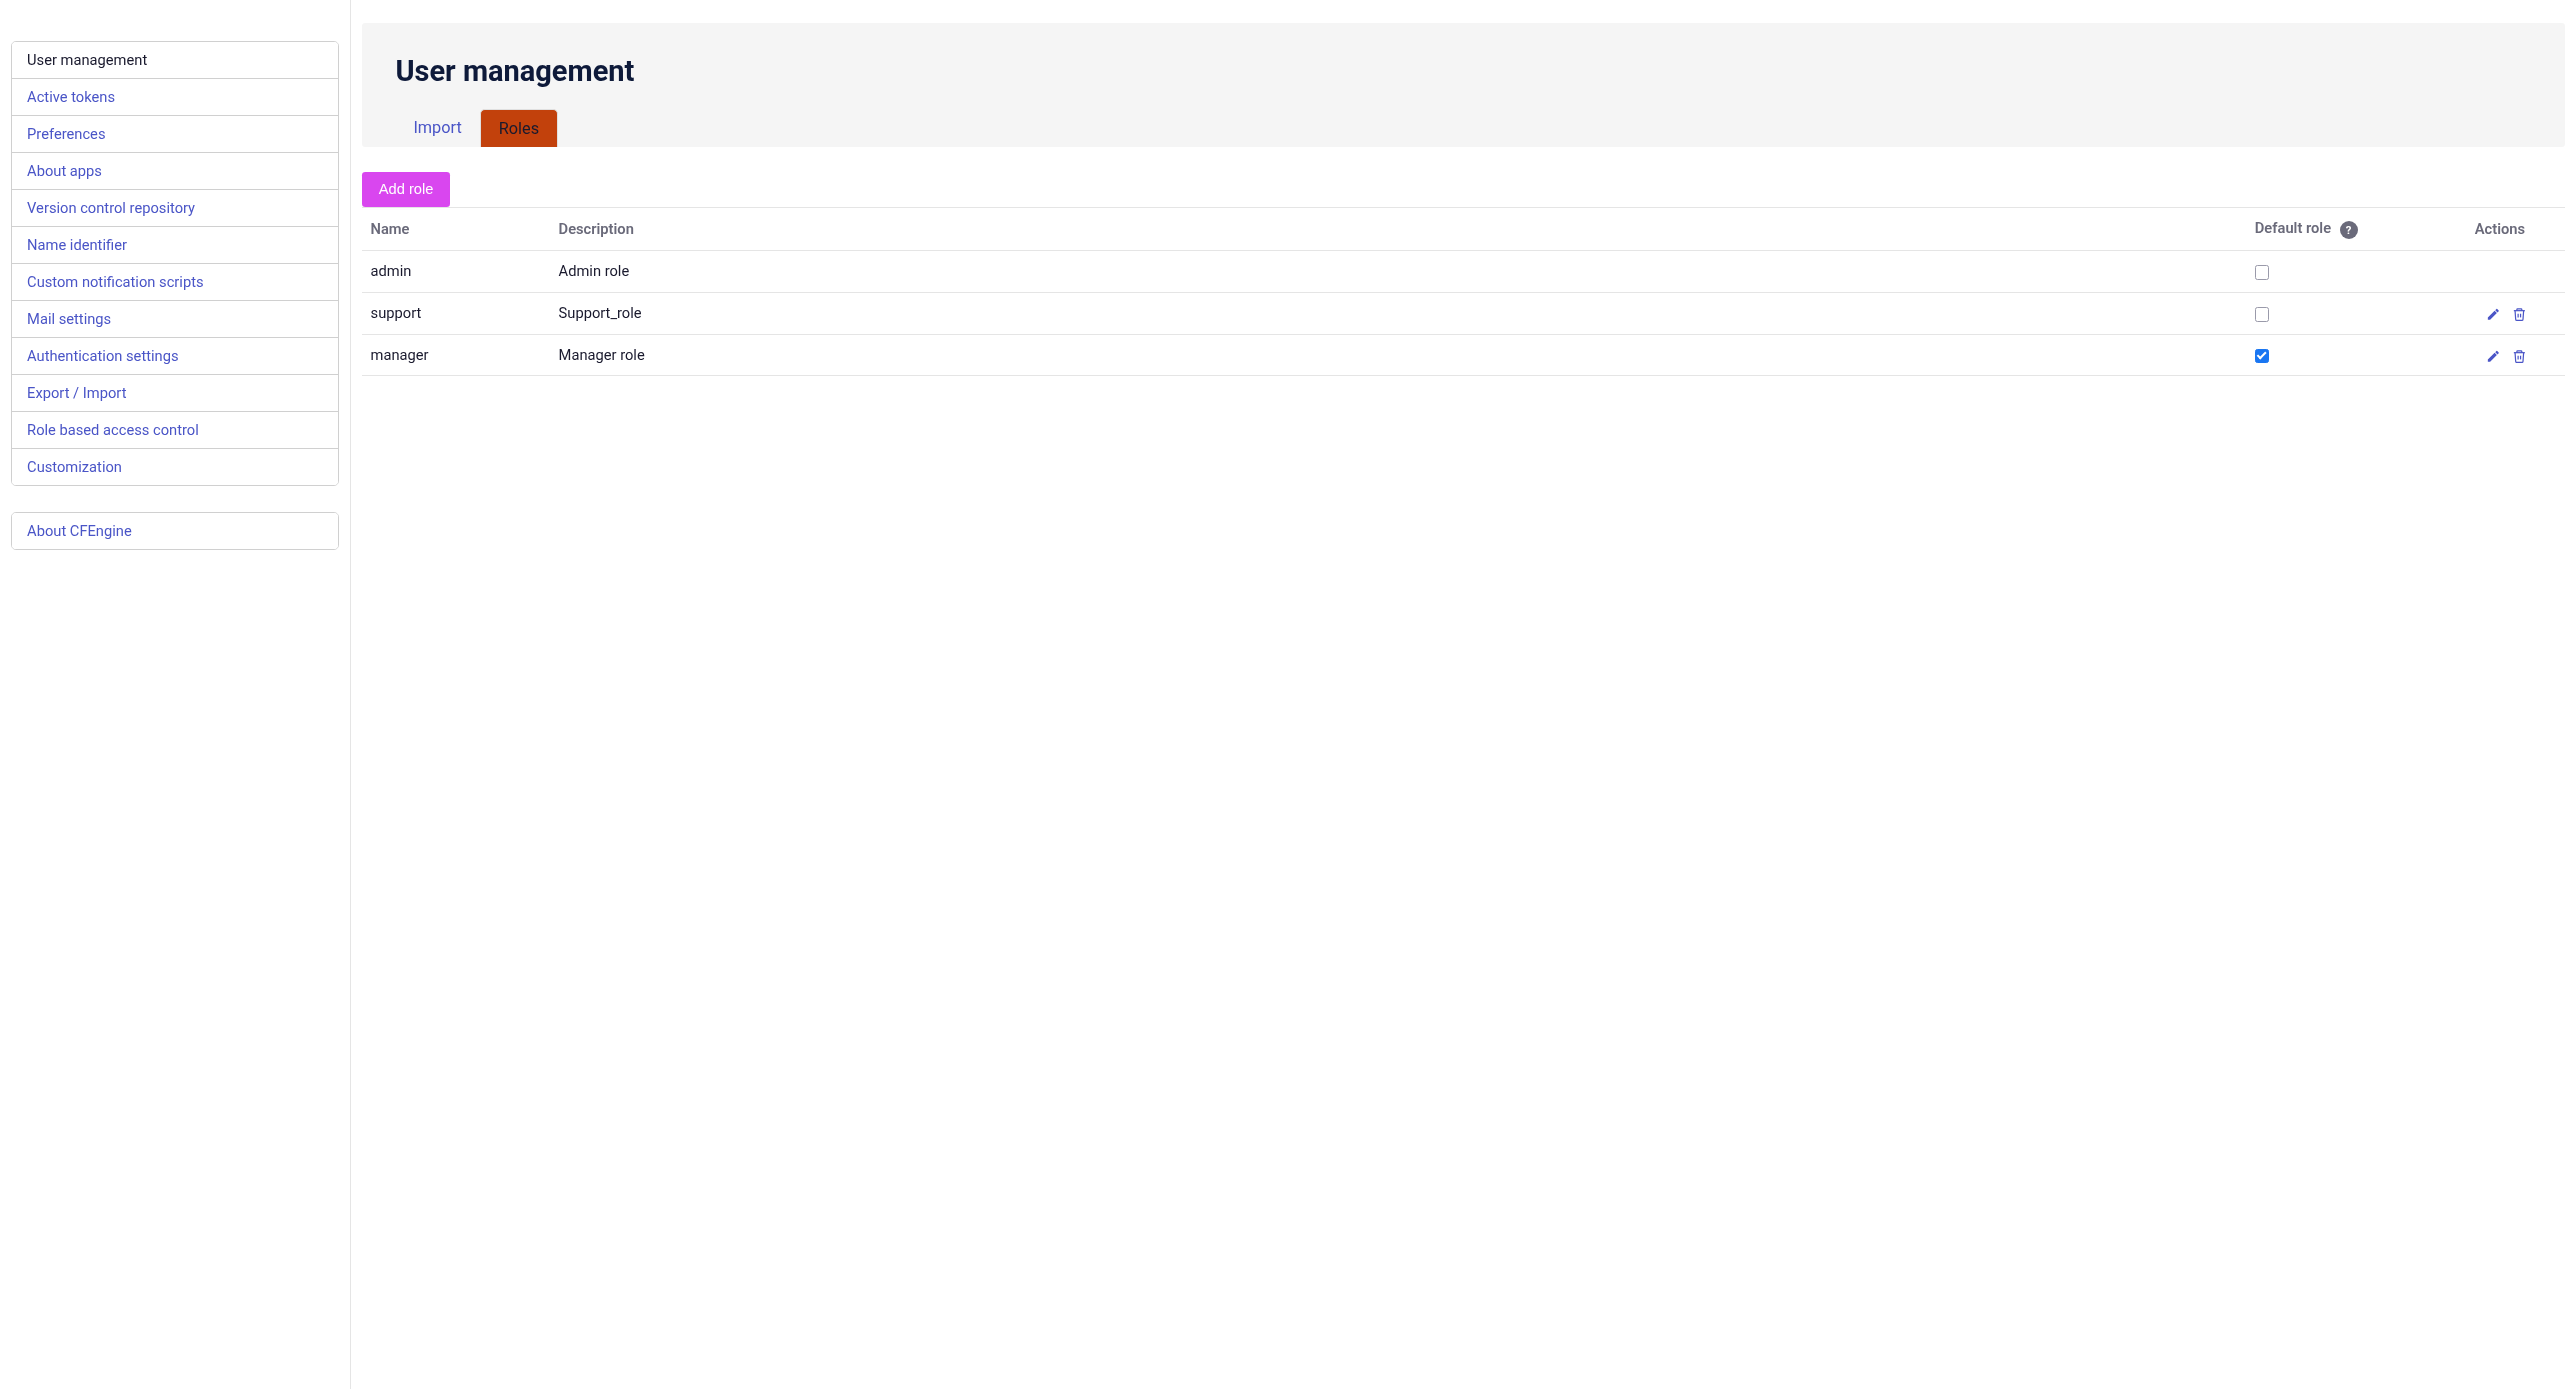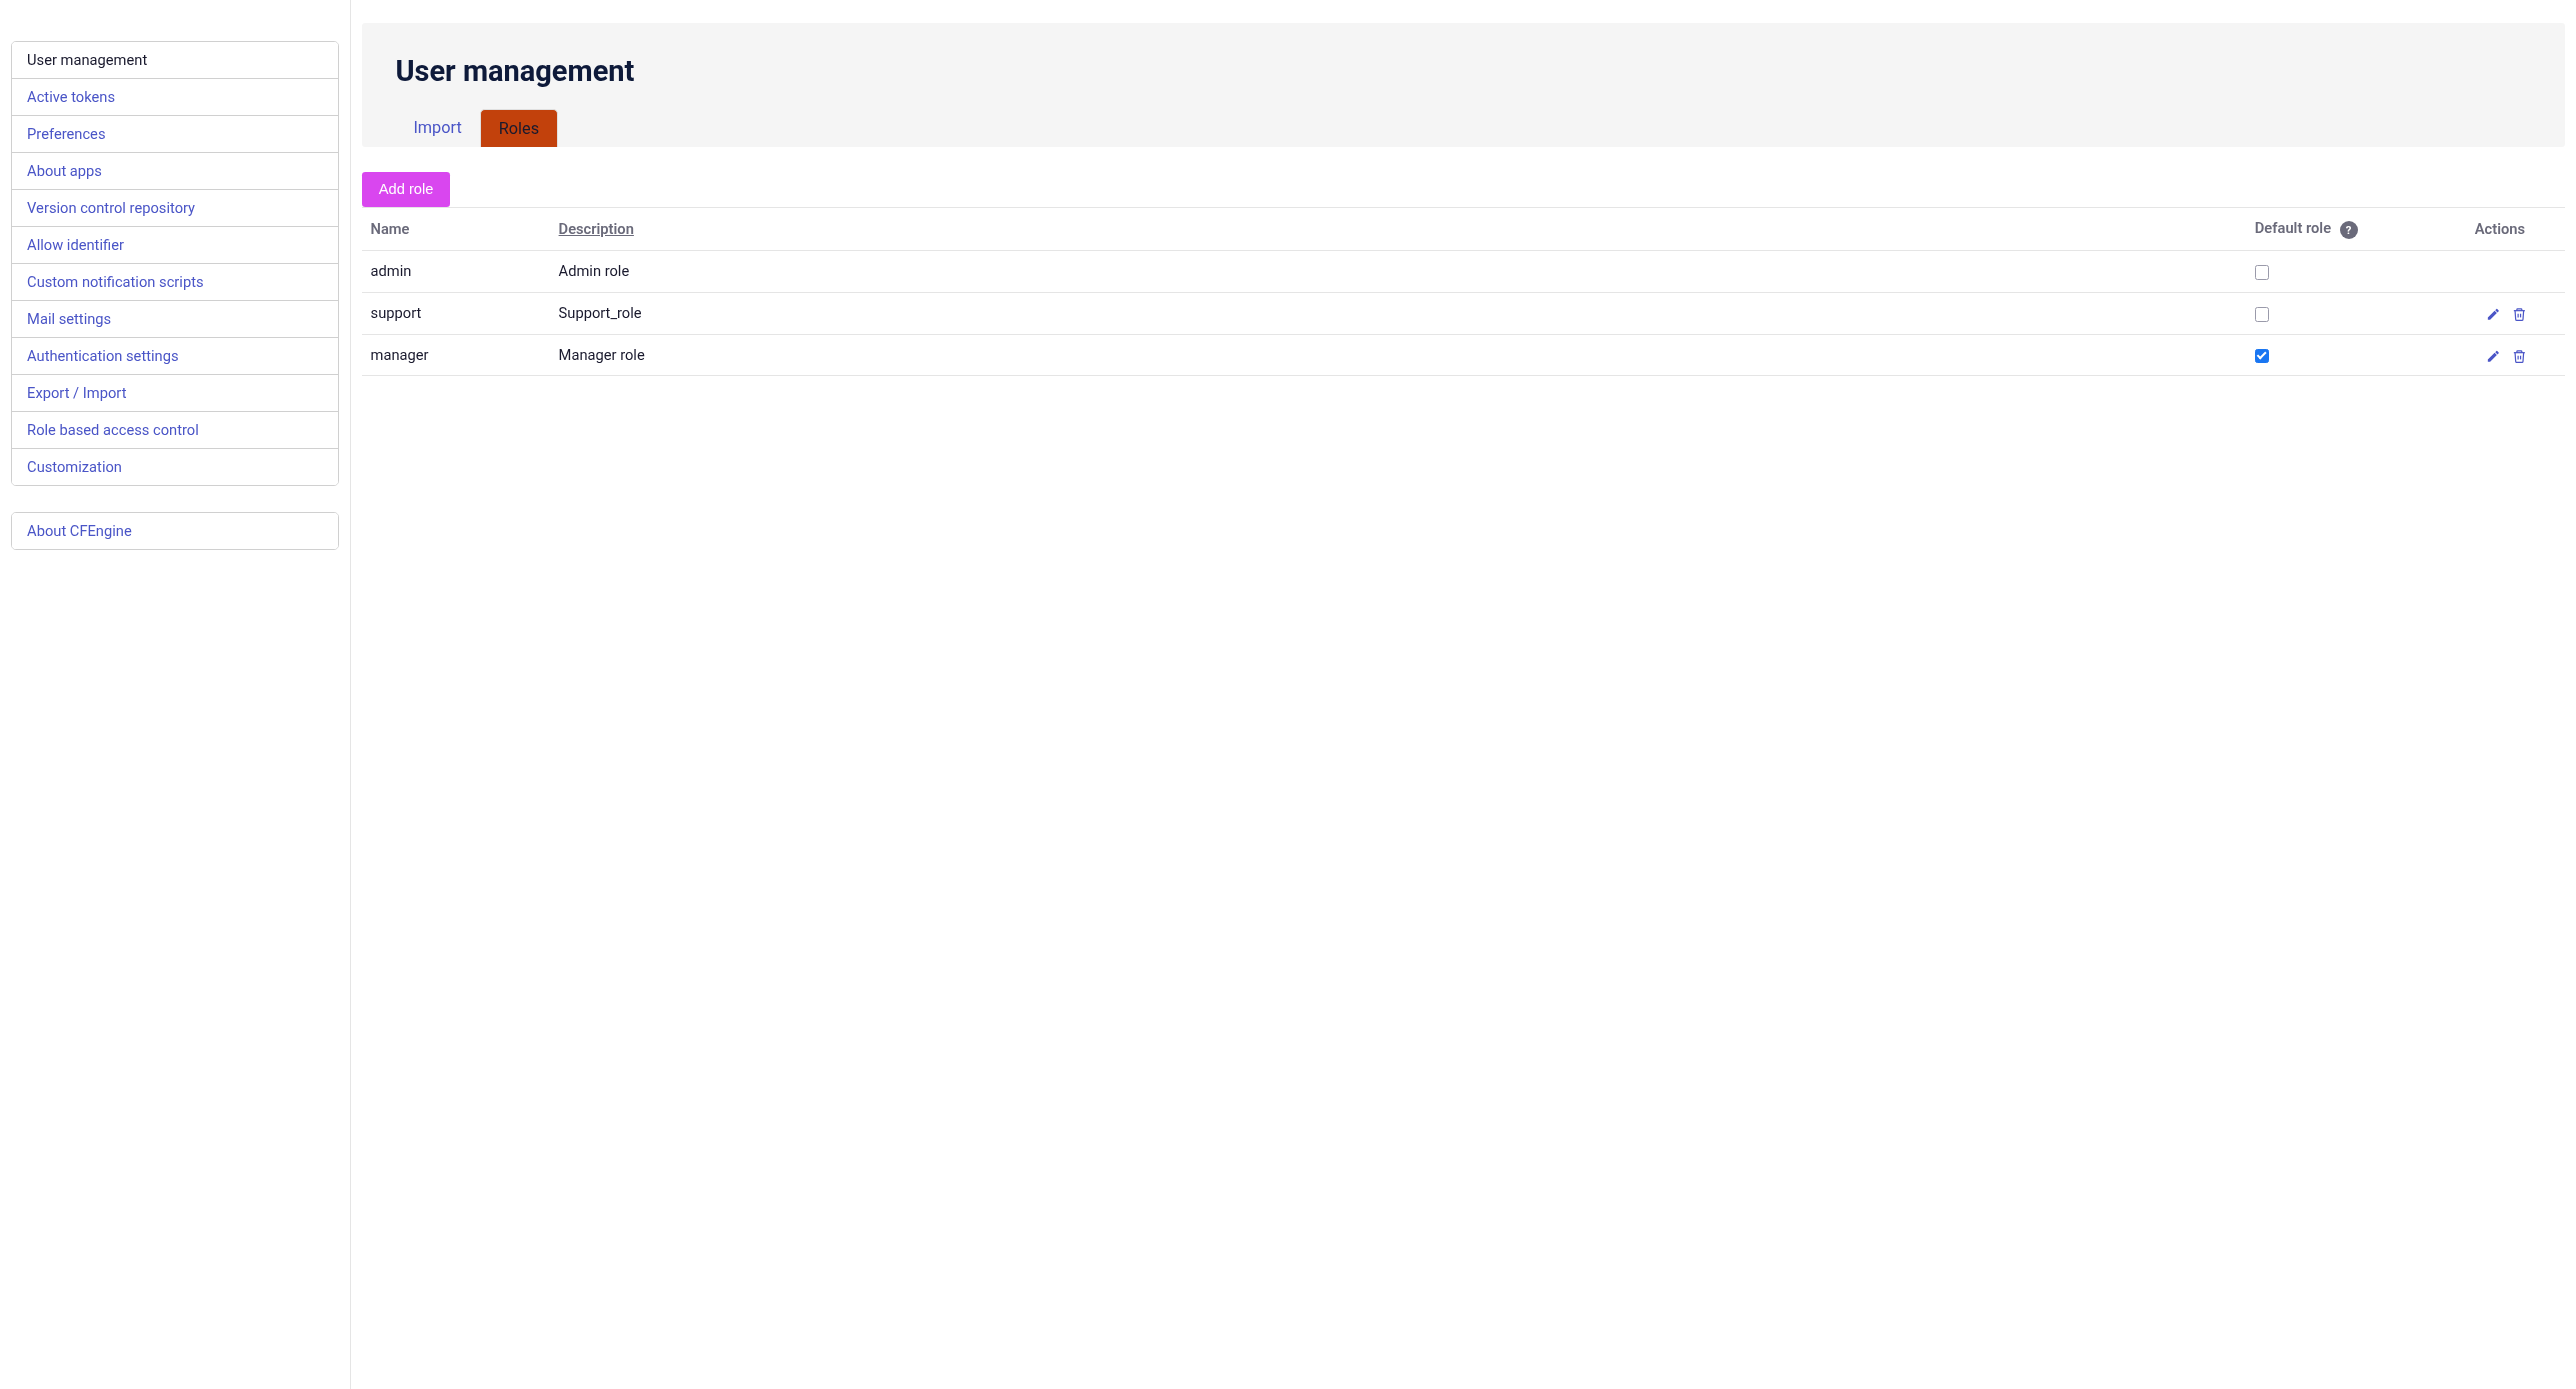--- a/index.html
+++ b/index.html
@@ -149,35 +149,35 @@
     }
     .action-icon {
       display: inline-block;
       margin-left: 11.4px;
       cursor: pointer;
       color: #4a55c7;
       vertical-align: middle;
     }
     .action-icon svg { display: block; }
     .col-name { width: 188px; }
-    .col-desc { width: auto; text-decoration: underline; }
+    .col-desc { width: auto; }
     .col-default { width: 220px; }
     .col-actions { width: 98px; }
   </style>
 </head>
 <body>
 
 <aside class="sidebar">
   <ul class="sidebar-list" id="sidebar-primary">
       <li class="sidebar-item active">User management</li>
       <li class="sidebar-item">Active tokens</li>
       <li class="sidebar-item">Preferences</li>
       <li class="sidebar-item">About apps</li>
       <li class="sidebar-item">Version control repository</li>
-      <li class="sidebar-item">Allow identifier</li>
+      <li class="sidebar-item">Name identifier</li>
       <li class="sidebar-item">Custom notification scripts</li>
       <li class="sidebar-item">Mail settings</li>
       <li class="sidebar-item">Authentication settings</li>
       <li class="sidebar-item">Export / Import</li>
       <li class="sidebar-item">Role based access control</li>
       <li class="sidebar-item">Customization</li>
     </ul>
   <ul class="sidebar-list" id="sidebar-secondary">
       <li class="sidebar-item">About CFEngine</li>
     </ul>

